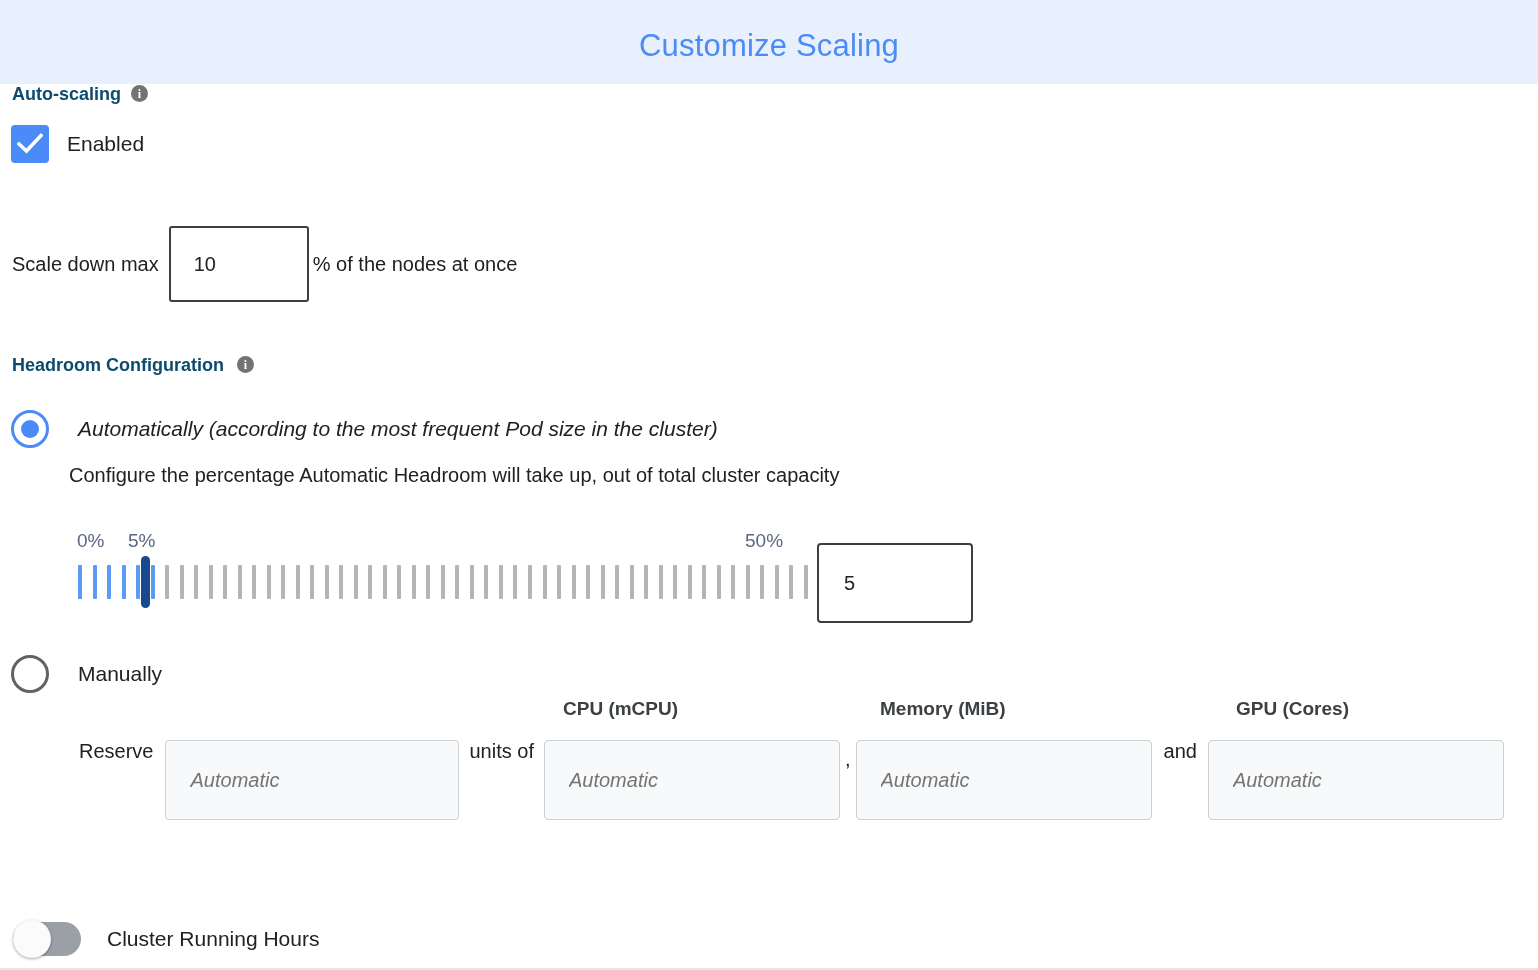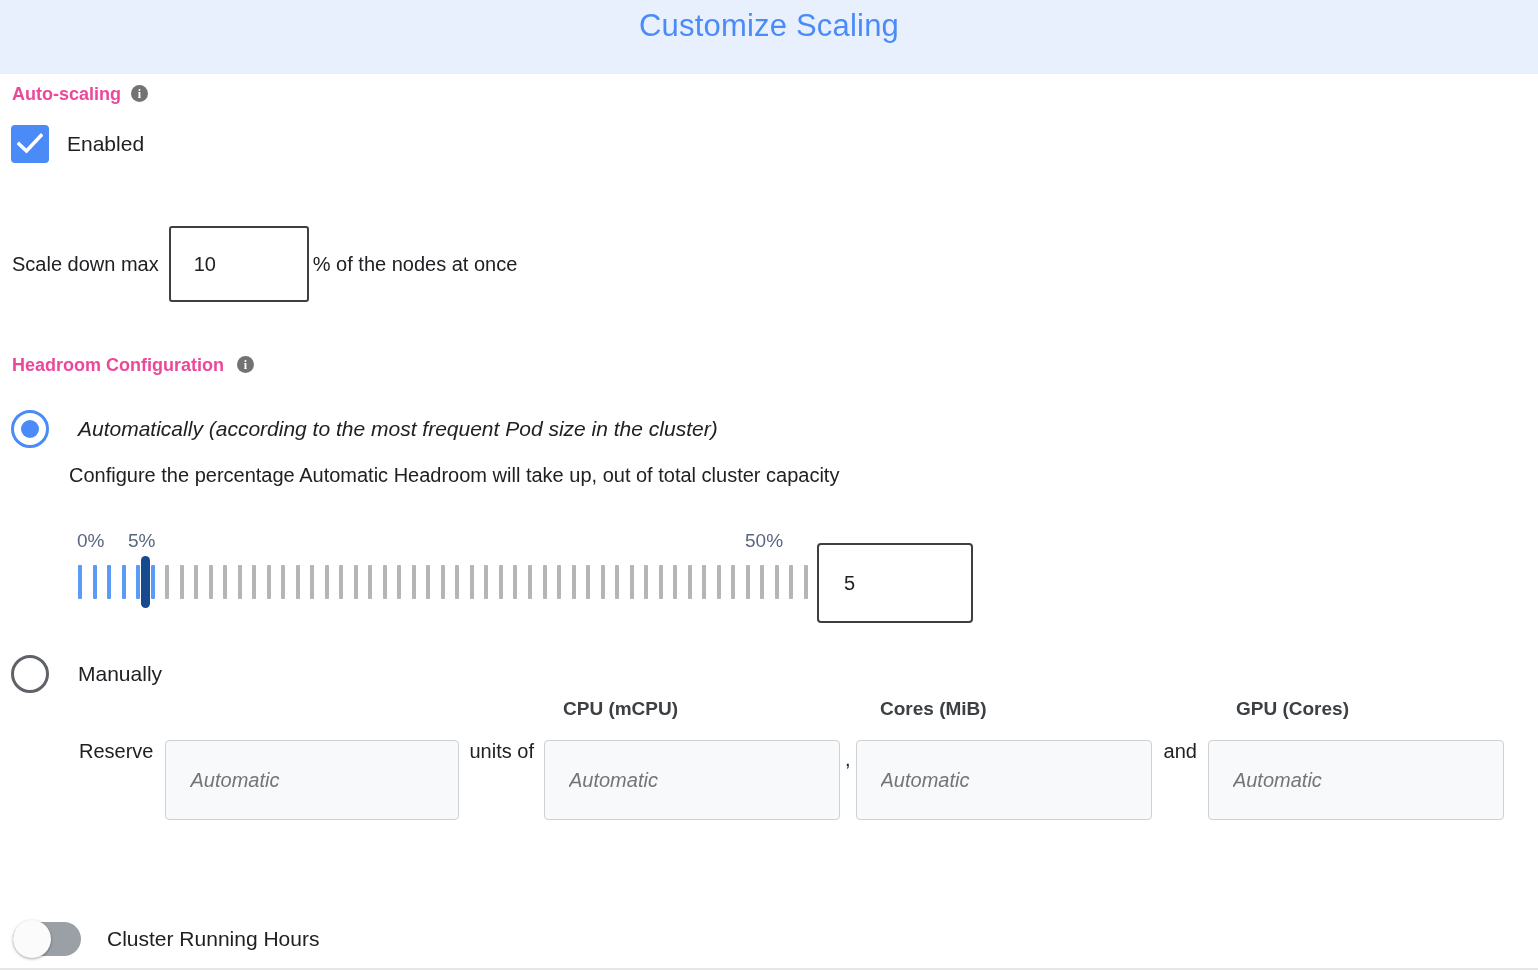--- a/index.html
+++ b/index.html
@@ -8,35 +8,35 @@
     width: 1538px; height: 970px;
     background: #ffffff;
     font-family: "Liberation Sans", sans-serif;
     -webkit-font-smoothing: antialiased;
   }
   .page { position: relative; width: 1538px; height: 970px; overflow: hidden; background:#fff; }
 
   
   .header {
     position: absolute; left: 0; top: 0;
-    width: 1538px; height: 74px;
+    width: 1538px; height: 84px;
     background: #e9f0fd;
-    display: flex; align-items: flex-start; justify-content: center;
+    display: flex; align-items: center; justify-content: center;
   }
   .header-title {
     margin-top: 8px;
     font-size: 31px;
     color: #4b8bf8;
     font-weight: 400;
     letter-spacing: .2px;
   }
 
   
   .label-strong {
-    font-size: 18px; color: #ec4899; font-weight: bold;
+    font-size: 18px; color: #0c4a6e; font-weight: bold;
   }
   .info-icon {
     display: inline-flex; align-items: center; justify-content: center;
     width: 17px; height: 17px; border-radius: 50%;
     background: #737373; color: #ffffff;
     font-size: 12px; font-weight: bold; font-family: "Liberation Serif", serif;
     line-height: 1; vertical-align: middle;
     position: relative; top: -1px;
   }
 
@@ -295,21 +295,21 @@
   </div>
   <input class="slider-value-input" type="text" value="5" style="">
 
   <div class="radio-row-manual">
     <span class="radio off"></span>
     <span class="radio-text">Manually</span>
   </div>
 
   <div class="field-labels">
     <span class="field-label fl-cpu">CPU (mCPU)</span>
-    <span class="field-label fl-mem">Cores (MiB)</span>
+    <span class="field-label fl-mem">Memory (MiB)</span>
     <span class="field-label fl-gpu">GPU (Cores)</span>
   </div>
 
   <div class="reserve-row">
     <span class="reserve-label">Reserve</span>
     <input class="disabled-input in-units" type="text" disabled="" placeholder="Automatic" style="">
     <span class="joiner units-of">units of</span>
     <input class="disabled-input in-cpu" type="text" disabled="" placeholder="Automatic" style="">
     <span class="joiner comma">,</span>
     <input class="disabled-input in-mem" type="text" disabled="" placeholder="Automatic" style="">

